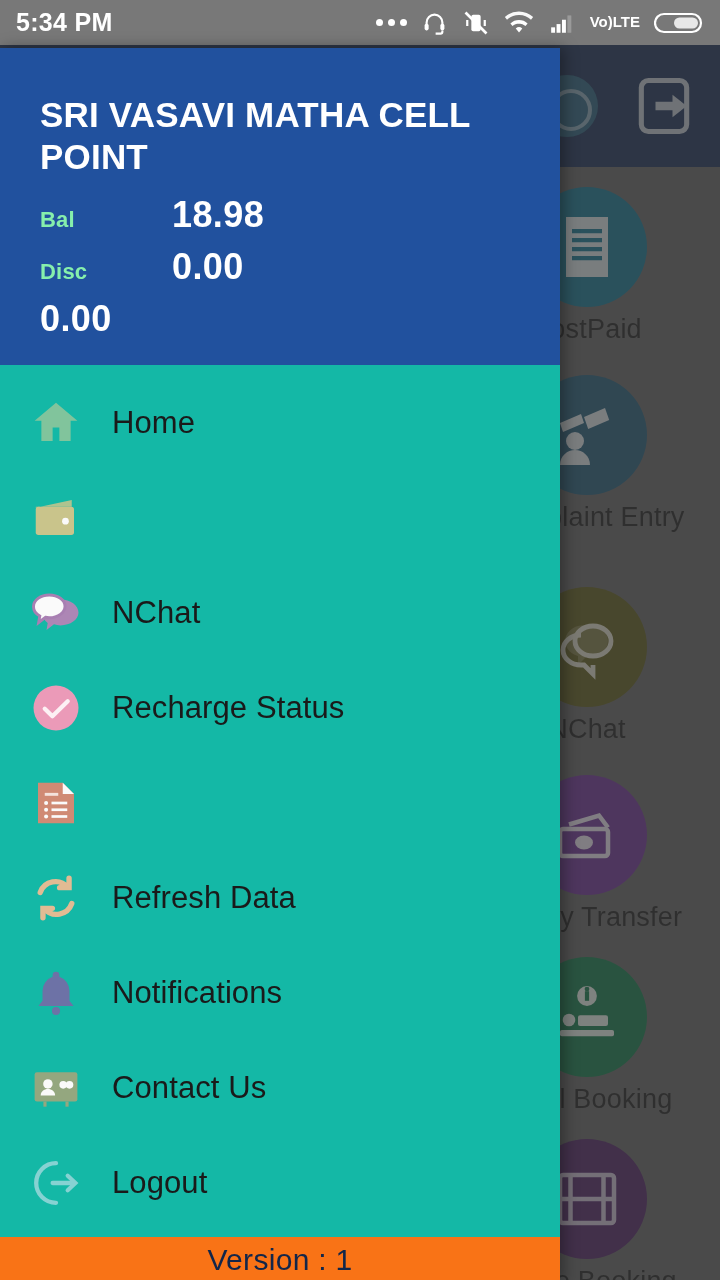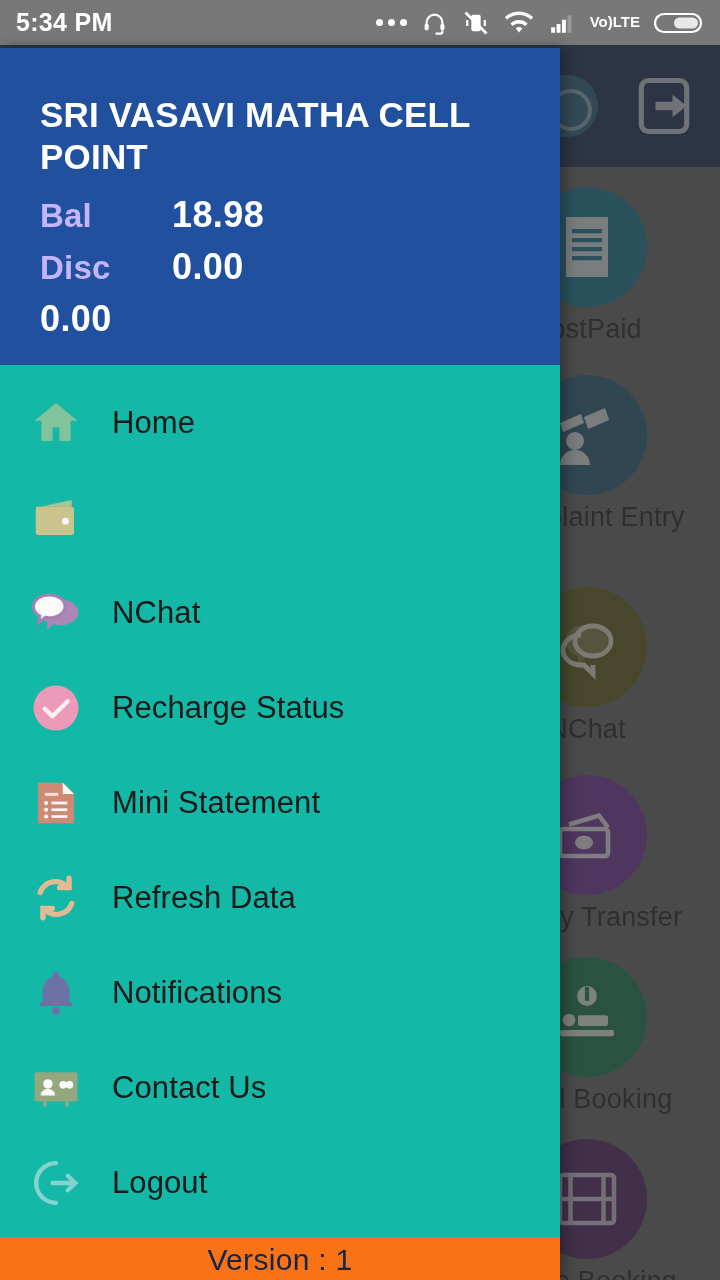--- a/index.html
+++ b/index.html
@@ -63,21 +63,21 @@
   }
   #drawer-header{
     background:#21519e; padding:46px 40px 26px 40px; flex:0 0 auto; height:317px;
   }
   #acct-name{
     color:#ffffff; font-size:35px; font-weight:bold; line-height:1.2;
     letter-spacing:.2px; margin-bottom:16px;
   }
   .bal-row{ display:flex; align-items:baseline; margin-top:10px; }
   .bal-key{
-    color:#c4b5fd; font-size:33px; font-weight:bold; width:132px; flex:0 0 132px;
+    color:#86efac; font-size:22px; font-weight:bold; width:132px; flex:0 0 132px;
     letter-spacing:.2px;
   }
   .bal-val{ color:#ffffff; font-size:36px; font-weight:bold; letter-spacing:.4px; }
 
   #drawer-menu{ flex:1 1 auto; padding-top:10px; overflow:hidden; background:#14b8a6; }
   .menu-item{
     display:flex; align-items:center; height:95px; padding-left:28px; cursor:pointer;
   }
   .menu-icon{
     width:56px; height:56px; flex:0 0 56px; margin-right:28px;
@@ -296,21 +296,20 @@
             <path d="M15 3l5 5h-5z" fill="#fafafa"></path>
             <path d="M7 7.5h6v1.3H7z" fill="#f4e2dc"></path>
             <circle cx="7.6" cy="12" r=".9" fill="#fafafa"></circle>
               <path d="M10 11.4h7v1.2h-7z" fill="#fafafa"></path>
             <circle cx="7.6" cy="15" r=".9" fill="#fafafa"></circle>
               <path d="M10 14.4h7v1.2h-7z" fill="#fafafa"></path>
             <circle cx="7.6" cy="18" r=".9" fill="#fafafa"></circle>
               <path d="M10 17.4h7v1.2h-7z" fill="#fafafa"></path>
           </svg>
         </span>
-        <span class="menu-label">Mini Statement</span>
       </div>
 
       <div class="menu-item">
         <span class="menu-icon">
           <svg viewBox="0 0 24 24" fill="none" stroke="#e2bb93" stroke-width="2.4" stroke-linecap="round">
             <path d="M5 9.5A7.2 7.2 0 0117.2 7.2"></path>
             <path d="M19 14.5A7.2 7.2 0 016.8 16.8"></path>
             <path d="M17.8 3.2v4.2h-4.2"></path>
             <path d="M6.2 20.8v-4.2h4.2"></path>
           </svg>

